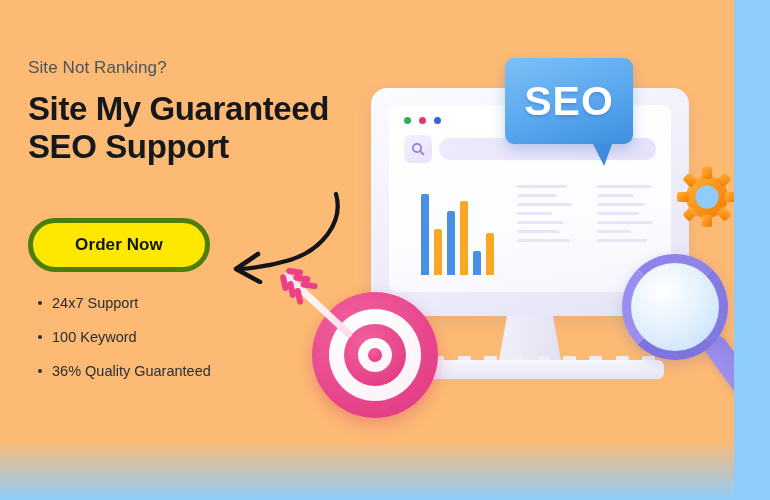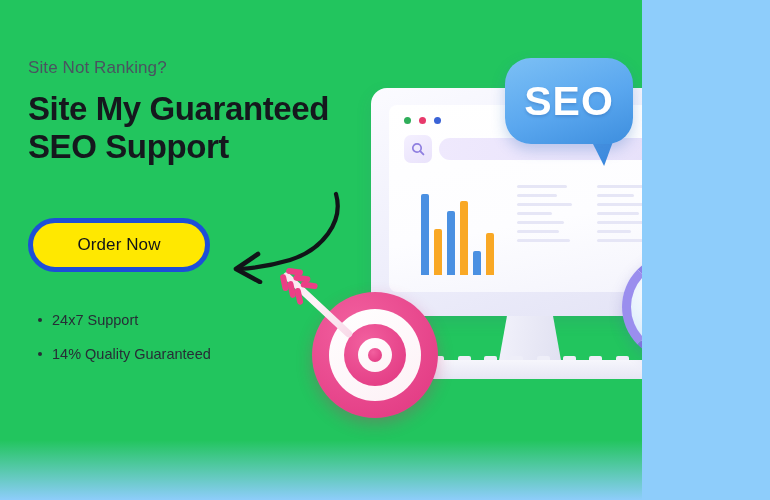--- a/index.html
+++ b/index.html
@@ -6,23 +6,23 @@
   * { margin:0; padding:0; box-sizing:border-box; }
   html, body { width:770px; height:500px; }
   body {
     font-family: "Liberation Sans", sans-serif;
     background: #8ecdfb;
     overflow: hidden;
     position: relative;
   }
   #banner {
     position: relative;
-    width: 642px;
+    width: 734px;
     height: 500px;
-    background: #22c55e;
+    background: #fdba74;
     overflow: hidden;
     padding-left: 28px;
   }
 
   
   .copy { position:absolute; left:28px; top:58px; width:360px; }
   .eyebrow {
     font-size: 17px;
     color: #4a5360;
     letter-spacing: .1px;
@@ -37,34 +37,34 @@
     letter-spacing: -0.4px;
   }
   .headline .l2 { display:block; }
 
   
   .cta-wrap { position:absolute; left:28px; top:218px; }
   .cta {
     display:flex; align-items:center; justify-content:center;
     width: 182px; height: 54px;
     background: #ffe800;
-    border: 5px solid #1d4ed8;
+    border: 5px solid #4d7c0f;
     border-radius: 30px;
     font-size: 17px;
-    font-weight: 400;
+    font-weight: 700;
     color: #111418;
     letter-spacing: .1px;
     cursor: pointer;
   }
 
   
   .curved-arrow { position:absolute; left:218px; top:188px; width:130px; height:96px; }
 
   
-  .features { position:absolute; left:38px; top:312px; width:300px; }
+  .features { position:absolute; left:38px; top:295px; width:300px; }
   .feature {
     display:flex; align-items:center;
     font-size: 14.5px;
     color: #272d36;
     margin-bottom: 18px;
   }
   .feature .dot {
     width:4px; height:4px; border-radius:50%;
     background:#272d36; margin-right:10px; flex:none;
   }
@@ -112,21 +112,21 @@
     width:268px; height:19px; border-radius:6px;
     background: linear-gradient(180deg,#f6f6fc,#e6e6f4);
   }
   .notches { position:absolute; left:50%; top:268px; transform:translateX(-50%); width:250px; height:6px; display:flex; justify-content:space-between; }
   .notches i { width:13px; height:6px; background:#eeeef8; border-radius:2px 2px 0 0; display:block; }
 
   
   .seo-bubble { position:absolute; left:505px; top:58px; width:128px; height:86px; }
   .bubble-box {
     position:absolute; inset:0;
-    border-radius: 26px;
+    border-radius: 9px;
     background: linear-gradient(160deg,#7cc0f5 0%,#5aa7ef 55%,#3d8ede 100%);
     display:flex; align-items:center; justify-content:center;
     box-shadow: 0 6px 14px rgba(50,110,190,.28);
   }
   .bubble-box span {
     color:#ffffff; font-size:41px; font-weight:700; letter-spacing:1px;
     text-shadow: 0 2px 3px rgba(40,90,160,.3);
   }
   .bubble-tail {
     position:absolute; left:84px; top:78px; width:26px; height:30px;
@@ -205,21 +205,25 @@
     </svg>
   </div>
 
   <div class="features">
     <div class="feature">
       <span class="dot"></span>
       <span>24x7 Support</span>
     </div>
     <div class="feature">
       <span class="dot"></span>
-      <span>14% Quality Guaranteed</span>
+      <span>100 Keyword</span>
+    </div>
+    <div class="feature">
+      <span class="dot"></span>
+      <span>36% Quality Guaranteed</span>
     </div>
   </div>
 
   <div class="monitor">
     <div class="monitor-body"></div>
 
     <div class="screen">
 
       <div class="dots">
         <i style="background:#2fae5a"></i>

